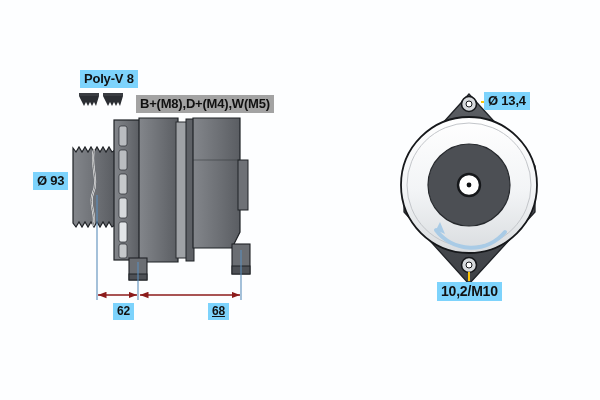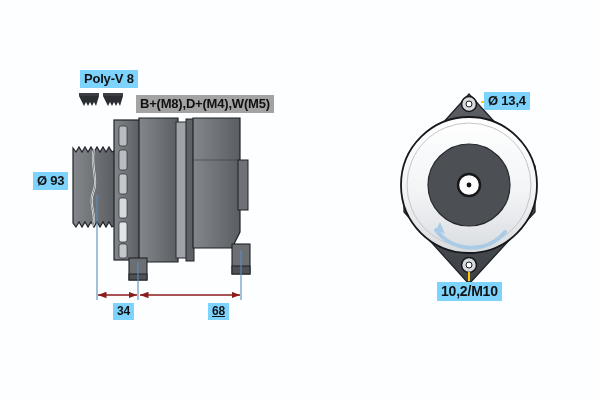--- a/index.html
+++ b/index.html
@@ -170,21 +170,21 @@
       <rect x="0" y="0" width="20" height="3" fill="#3a3d42"></rect>
       <path d="M0,3 L20,3 L17,13 L15,9 L13,13 L11,9 L9,13 L7,9 L5,13 L3,9 Z" fill="#2b2e33"></path>
       <rect x="24" y="0" width="20" height="3" fill="#3a3d42"></rect>
       <path d="M24,3 L44,3 L41,13 L39,9 L37,13 L35,9 L33,13 L31,9 L29,13 L27,9 Z" fill="#2b2e33"></path>
     </svg>
 
     <div class="chip chip-blue" id="label-terminals">B+(M8),D+(M4),W(M5)</div>
 
     <div class="chip chip-yellow" id="label-d72">Ø 93</div>
 
-    <div class="chip chip-yellow" id="label-62">34</div>
+    <div class="chip chip-yellow" id="label-62">62</div>
 
     <div class="chip chip-yellow" id="label-68">68</div>
 
     <div class="chip chip-yellow" id="label-d102">Ø 13,4</div>
 
     <div class="chip chip-yellow" id="label-m10">10,2/M10</div>
 
   </div>
 </div>
 

